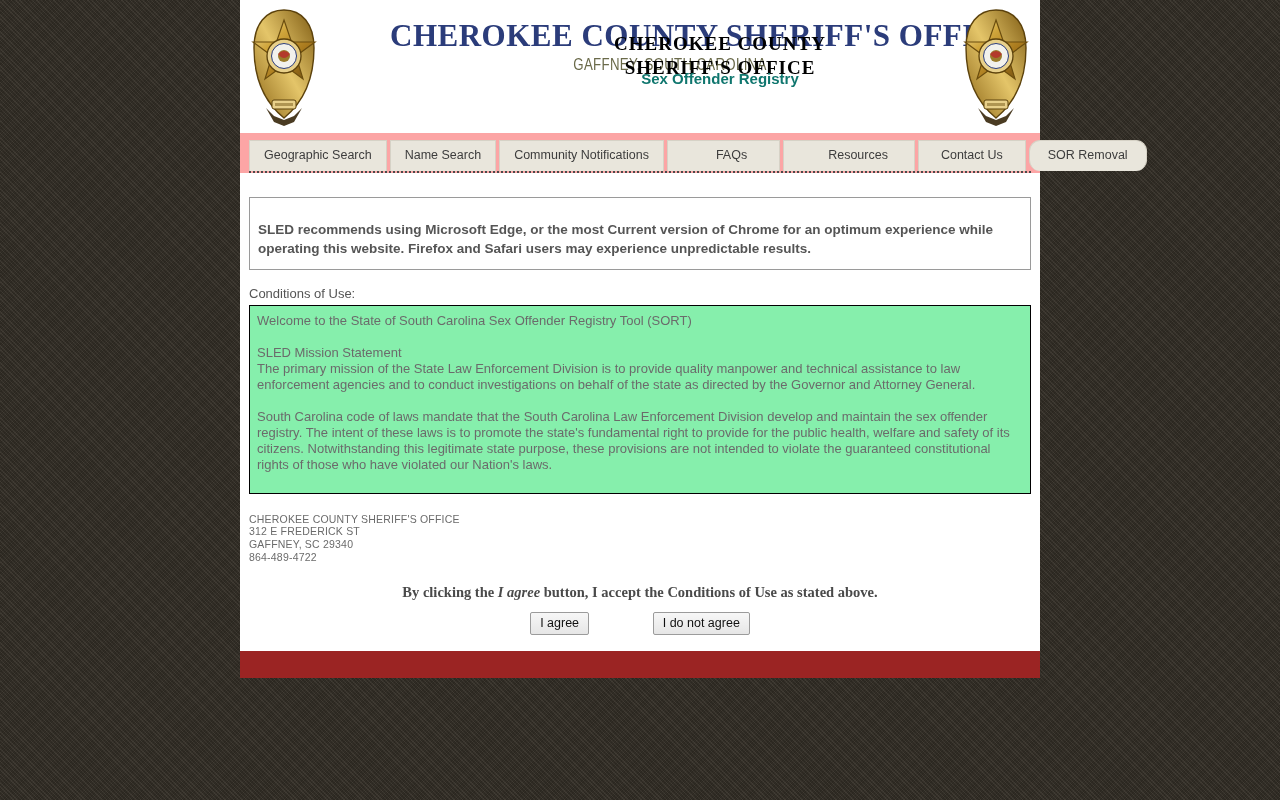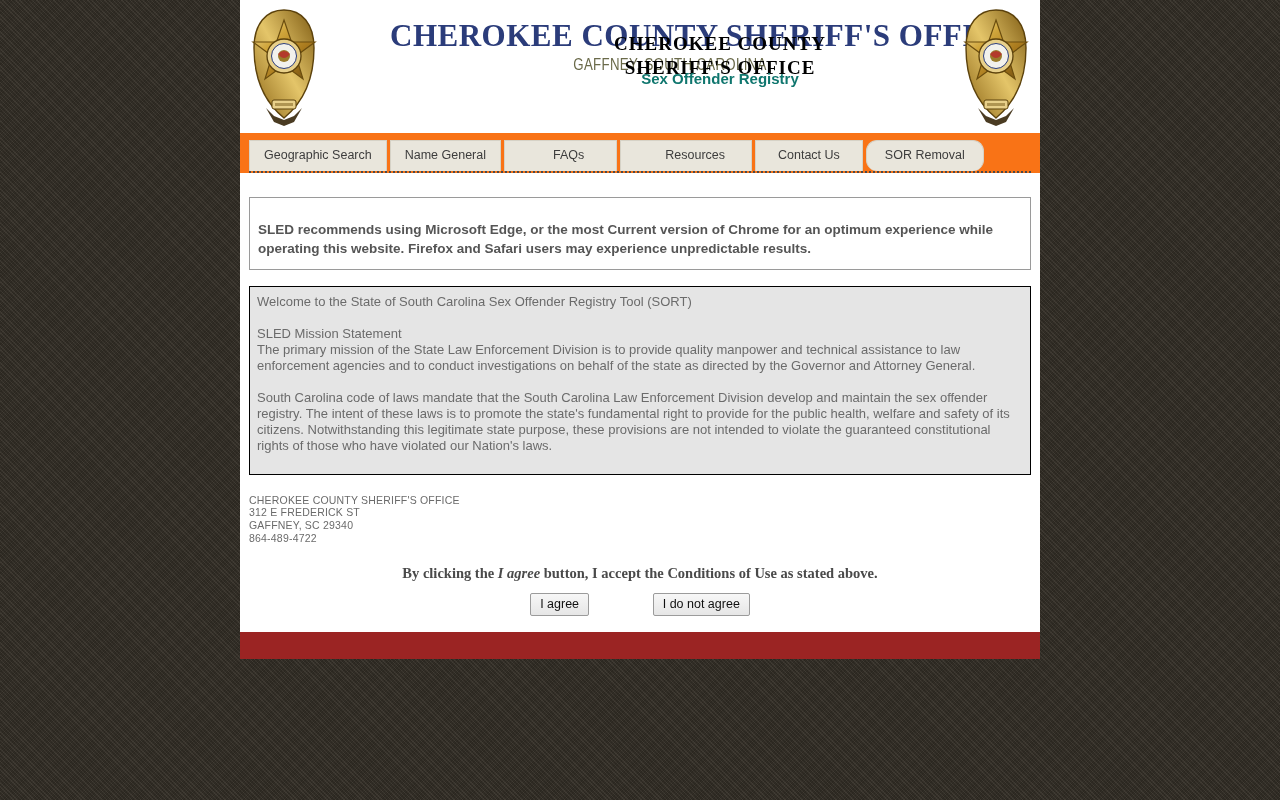--- a/index.html
+++ b/index.html
@@ -107,21 +107,21 @@
     text-align: center;
     font-family: "Liberation Sans", sans-serif;
     font-weight: bold;
     font-size: 15px;
     color: #800000;
   }
 
   
   .nav-wrap {
     padding: 7px 9px 0 9px;
-    background: #f97316;
+    background: #fca5a5;
   }
   .nav {
     display: flex;
     gap: 3px;
     align-items: flex-end;
     border-bottom: 2px dotted #4a4a4a;
     padding-bottom: 0;
   }
   .nav-tab {
     background: #E9E6DC;
@@ -162,21 +162,21 @@
     font-family: "Liberation Sans", sans-serif;
     font-size: 13px;
     color: #555555;
     margin-top: 14px;
     margin-bottom: 4px;
   }
 
   .cou-box {
     border: 1px solid #000000;
     padding: 7px 7px 8px 7px;
-    background: #e5e5e5;
+    background: #86efac;
     height: 172px;
     overflow: hidden;
   }
   .cou-box p {
     margin: 0;
     font-family: "Liberation Sans", sans-serif;
     font-size: 13px;
     line-height: 16px;
     color: #6b6b6b;
   }
@@ -291,21 +291,24 @@
         </svg>
       </span>
     </div>
 
     <div class="nav-wrap">
       <div class="nav">
         <div class="nav-tab">
           <span>Geographic Search</span>
         </div>
         <div class="nav-tab">
-          <span>Name General</span>
+          <span>Name Search</span>
+        </div>
+        <div class="nav-tab">
+          <span>Community Notifications</span>
         </div>
         <div class="nav-tab" style="padding-left:48px;padding-right:32px;">
           <span>FAQs</span>
         </div>
         <div class="nav-tab" style="padding-left:44px;padding-right:26px;">
           <span>Resources</span>
         </div>
         <div class="nav-tab" style="padding-left:22px;padding-right:22px;">
           <span>Contact Us</span>
         </div>
@@ -314,20 +317,21 @@
         </div>
       </div>
     </div>
 
     <div class="content">
 
       <div class="notice-box">
         <div class="notice-text">SLED recommends using Microsoft Edge, or the most Current version of Chrome for an optimum experience while operating this website. Firefox and Safari users may experience unpredictable results.</div>
       </div>
 
+      <div class="cou-label">Conditions of Use:</div>
 
       <div class="cou-box">
         <p>Welcome to the State of South Carolina Sex Offender Registry Tool (SORT)</p>
         <p class="spacer"></p>
         <p>SLED Mission Statement</p>
         <p>The primary mission of the State Law Enforcement Division is to provide quality manpower and technical assistance to law enforcement agencies and to conduct investigations on behalf of the state as directed by the Governor and Attorney General.</p>
         <p class="spacer"></p>
         <p>South Carolina code of laws mandate that the South Carolina Law Enforcement Division develop and maintain the sex offender registry. The intent of these laws is to promote the state's fundamental right to provide for the public health, welfare and safety of its citizens. Notwithstanding this legitimate state purpose, these provisions are not intended to violate the guaranteed constitutional rights of those who have violated our Nation's laws.</p>
       </div>
 

